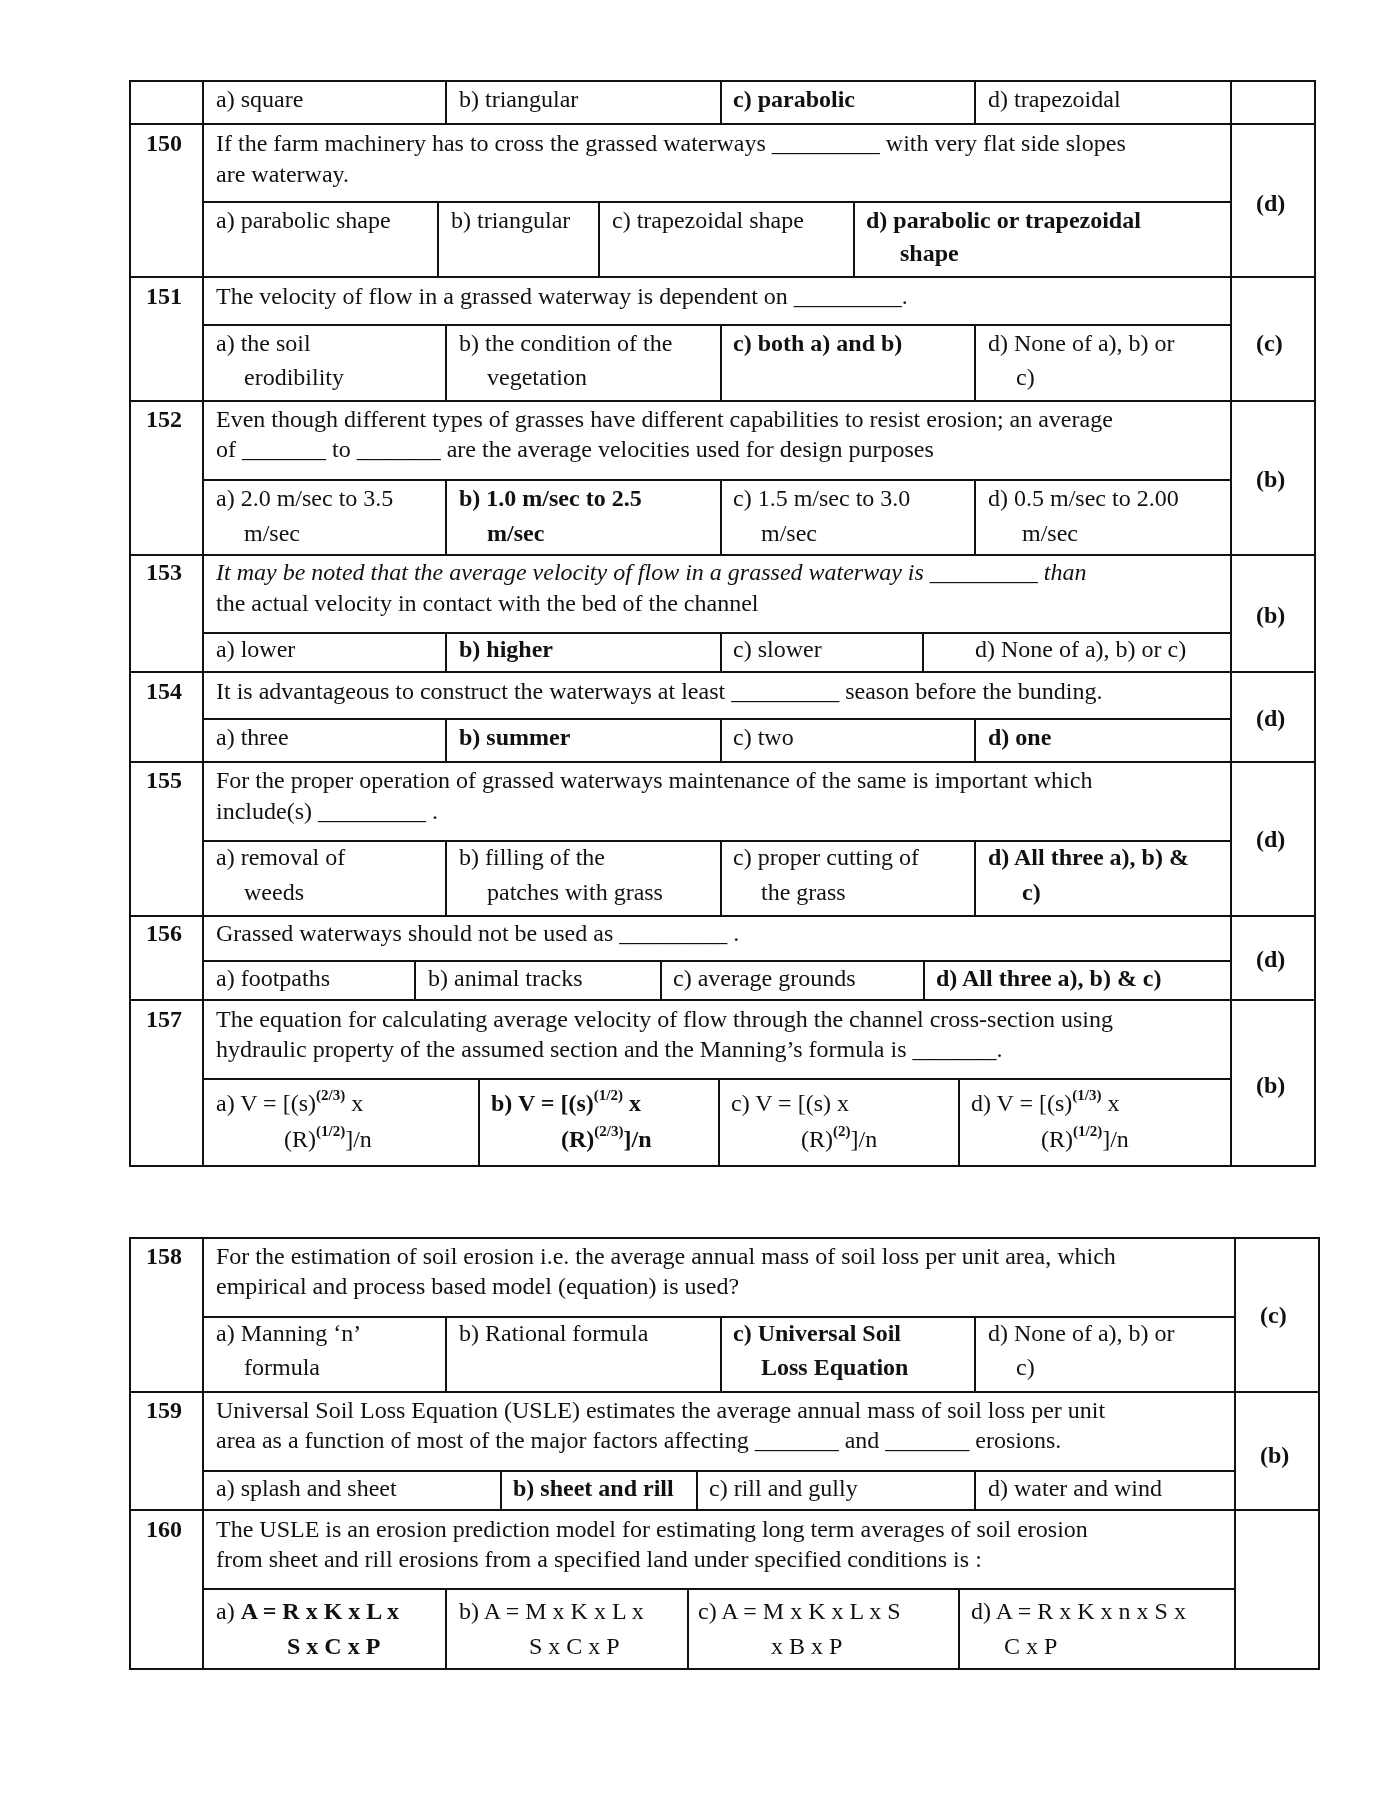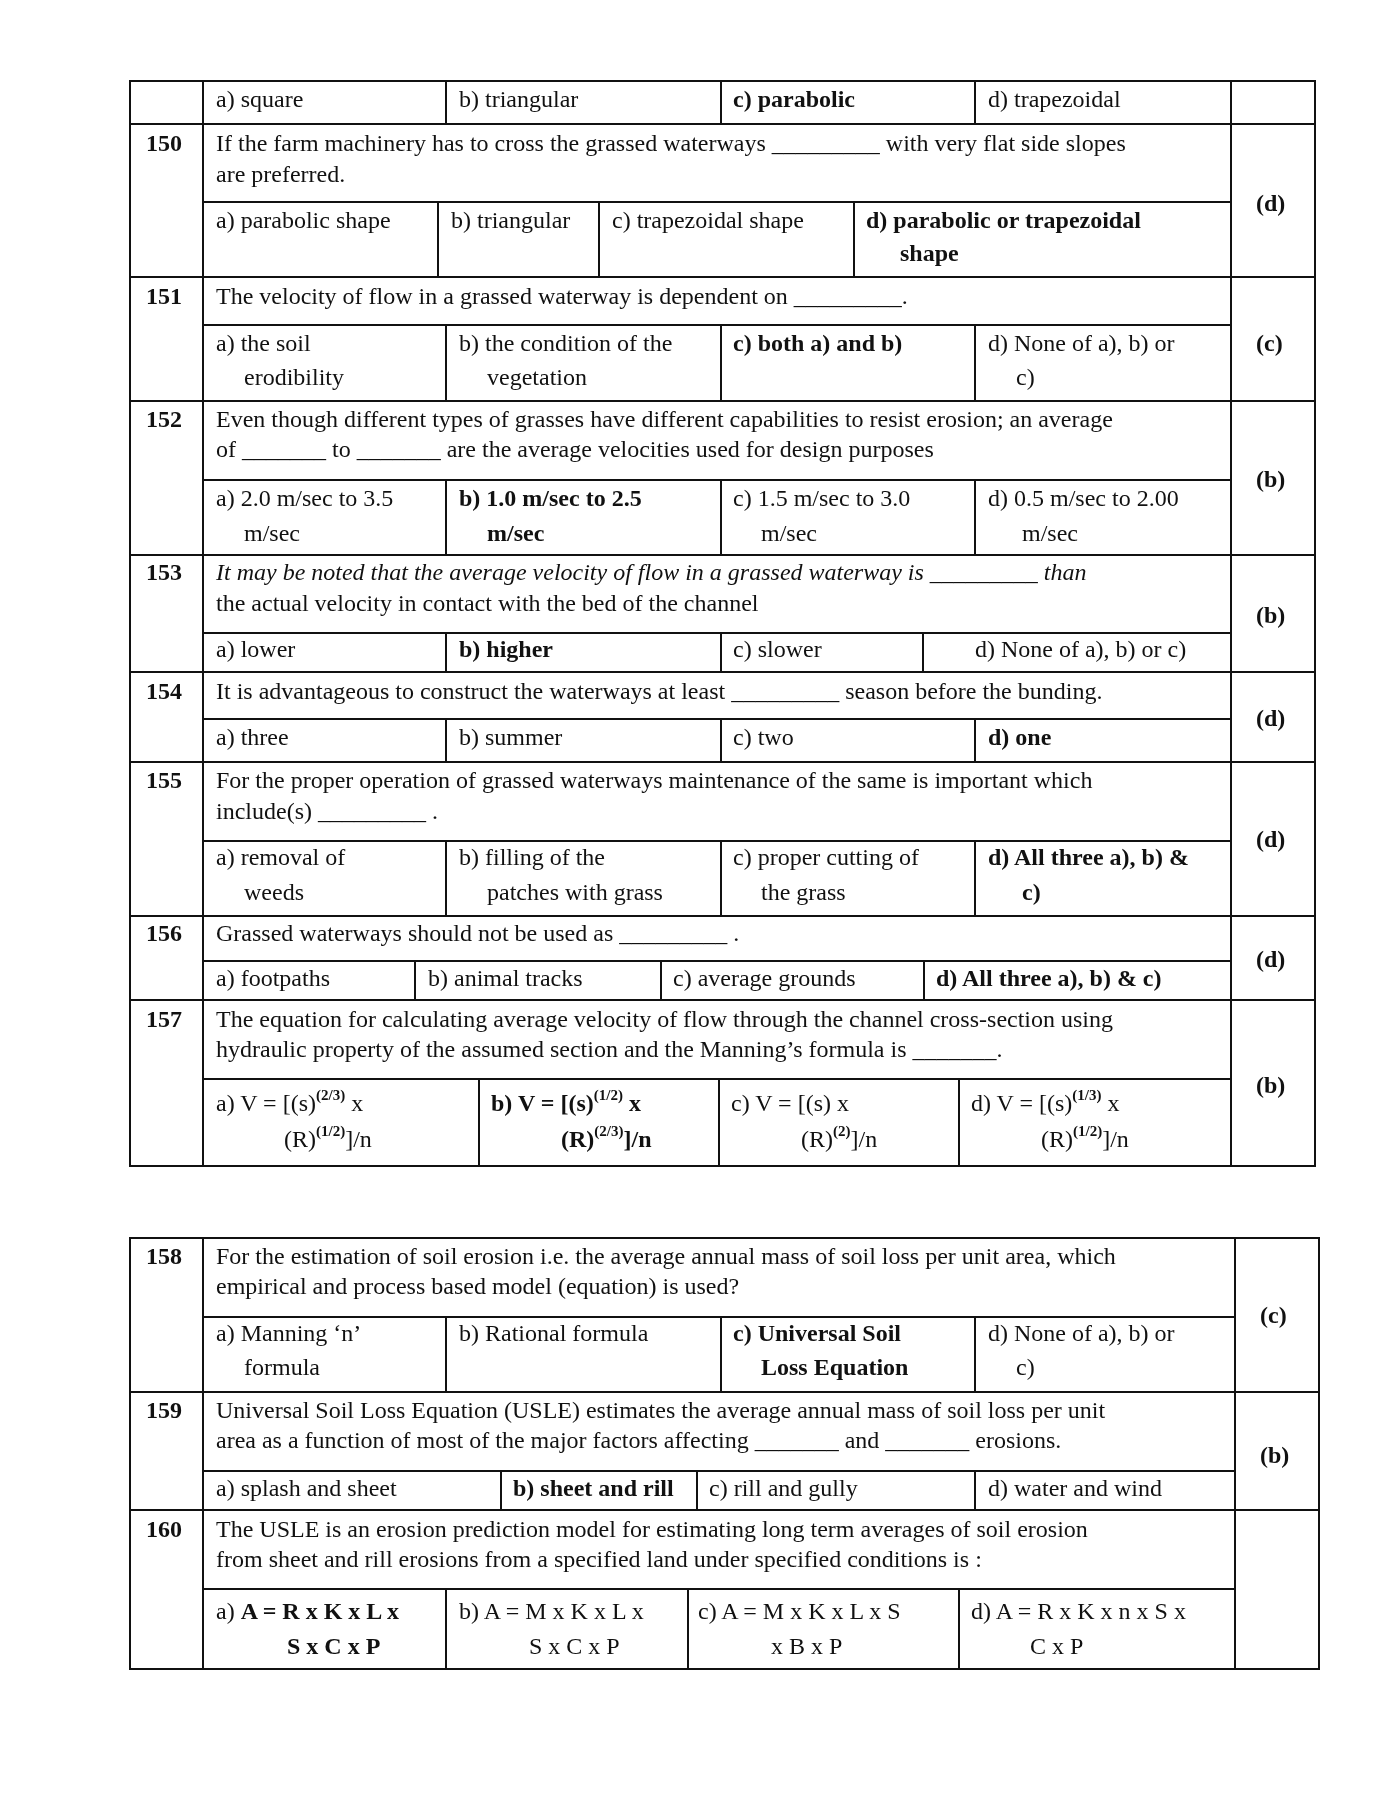--- a/index.html
+++ b/index.html
@@ -26,21 +26,21 @@
 <div class="vl" style="left:445px; top:80px; height:44px;"></div>
 <div class="vl" style="left:720px; top:80px; height:44px;"></div>
 <div class="vl" style="left:974px; top:80px; height:44px;"></div>
 <span class="t" style="left:216px; top:84px;">a) square</span>
 <span class="t" style="left:459px; top:84px;">b) triangular</span>
 <span class="t b" style="left:733px; top:84px;">c) parabolic</span>
 <span class="t" style="left:988px; top:84px;">d) trapezoidal</span>
 
 <span class="t num" style="left:146px; top:128px;">150</span>
 <span class="t" style="left:216px; top:128px;">If the farm machinery has to cross the grassed waterways _________ with very flat side slopes</span>
-<span class="t" style="left:216px; top:159px;">are preferred.</span>
+<span class="t" style="left:216px; top:159px;">are waterway.</span>
 <div class="hl" style="left:202px; top:201px; width:1029px;"></div>
 <div class="vl" style="left:437px; top:201px; height:76px;"></div>
 <div class="vl" style="left:598px; top:201px; height:76px;"></div>
 <div class="vl" style="left:853px; top:201px; height:76px;"></div>
 <span class="t" style="left:216px; top:205px;">a) parabolic shape</span>
 <span class="t" style="left:451px; top:205px;">b) triangular</span>
 <span class="t" style="left:612px; top:205px;">c) trapezoidal shape</span>
 <span class="t b" style="left:866px; top:205px;">d) parabolic or trapezoidal</span>
 <span class="t b" style="left:900px; top:238px;">shape</span>
 <span class="t ans" style="left:1256px; top:188px;">(d)</span>
@@ -94,21 +94,21 @@
 <span class="t ans" style="left:1256px; top:600px;">(b)</span>
 <div class="hl" style="left:129px; top:671px; width:1187px;"></div>
 
 <span class="t num" style="left:146px; top:676px;">154</span>
 <span class="t" style="left:216px; top:676px;">It is advantageous to construct the waterways at least _________ season before the bunding.</span>
 <div class="hl" style="left:202px; top:718px; width:1029px;"></div>
 <div class="vl" style="left:445px; top:718px; height:44px;"></div>
 <div class="vl" style="left:720px; top:718px; height:44px;"></div>
 <div class="vl" style="left:974px; top:718px; height:44px;"></div>
 <span class="t" style="left:216px; top:722px;">a) three</span>
-<span class="t" style="left:459px; top:722px;">b) summer</span>
+<span class="t" style="left:459px; top:722px;font-weight:bold;">b) summer</span>
 <span class="t" style="left:733px; top:722px;">c) two</span>
 <span class="t b" style="left:988px; top:722px;">d) one</span>
 <span class="t ans" style="left:1256px; top:703px;">(d)</span>
 <div class="hl" style="left:129px; top:761px; width:1187px;"></div>
 
 <span class="t num" style="left:146px; top:765px;">155</span>
 <span class="t" style="left:216px; top:765px;">For the proper operation of grassed waterways maintenance of the same is important which</span>
 <span class="t" style="left:216px; top:796px;">include(s) _________ .</span>
 <div class="hl" style="left:202px; top:840px; width:1029px;"></div>
 <div class="vl" style="left:445px; top:840px; height:76px;"></div>
@@ -202,13 +202,13 @@
 <div class="vl" style="left:445px; top:1588px; height:82px;"></div>
 <div class="vl" style="left:687px; top:1588px; height:82px;"></div>
 <div class="vl" style="left:958px; top:1588px; height:82px;"></div>
 <span class="t" style="left:216px; top:1596px;"><span>a) </span><span class="b">A = R x K x L x</span></span>
 <span class="t b" style="left:287px; top:1631px;">S x C x P</span>
 <span class="t" style="left:459px; top:1596px;">b) A = M x K x L x</span>
 <span class="t" style="left:529px; top:1631px;">S x C x P</span>
 <span class="t" style="left:698px; top:1596px;">c) A = M x K x L x S</span>
 <span class="t" style="left:771px; top:1631px;">x B x P</span>
 <span class="t" style="left:971px; top:1596px;">d) A = R x K x n x S x</span>
-<span class="t" style="left:1030px; top:1631px;">C x P</span>
+<span class="t" style="left:1004px; top:1631px;">C x P</span>
 
 </body></html>

